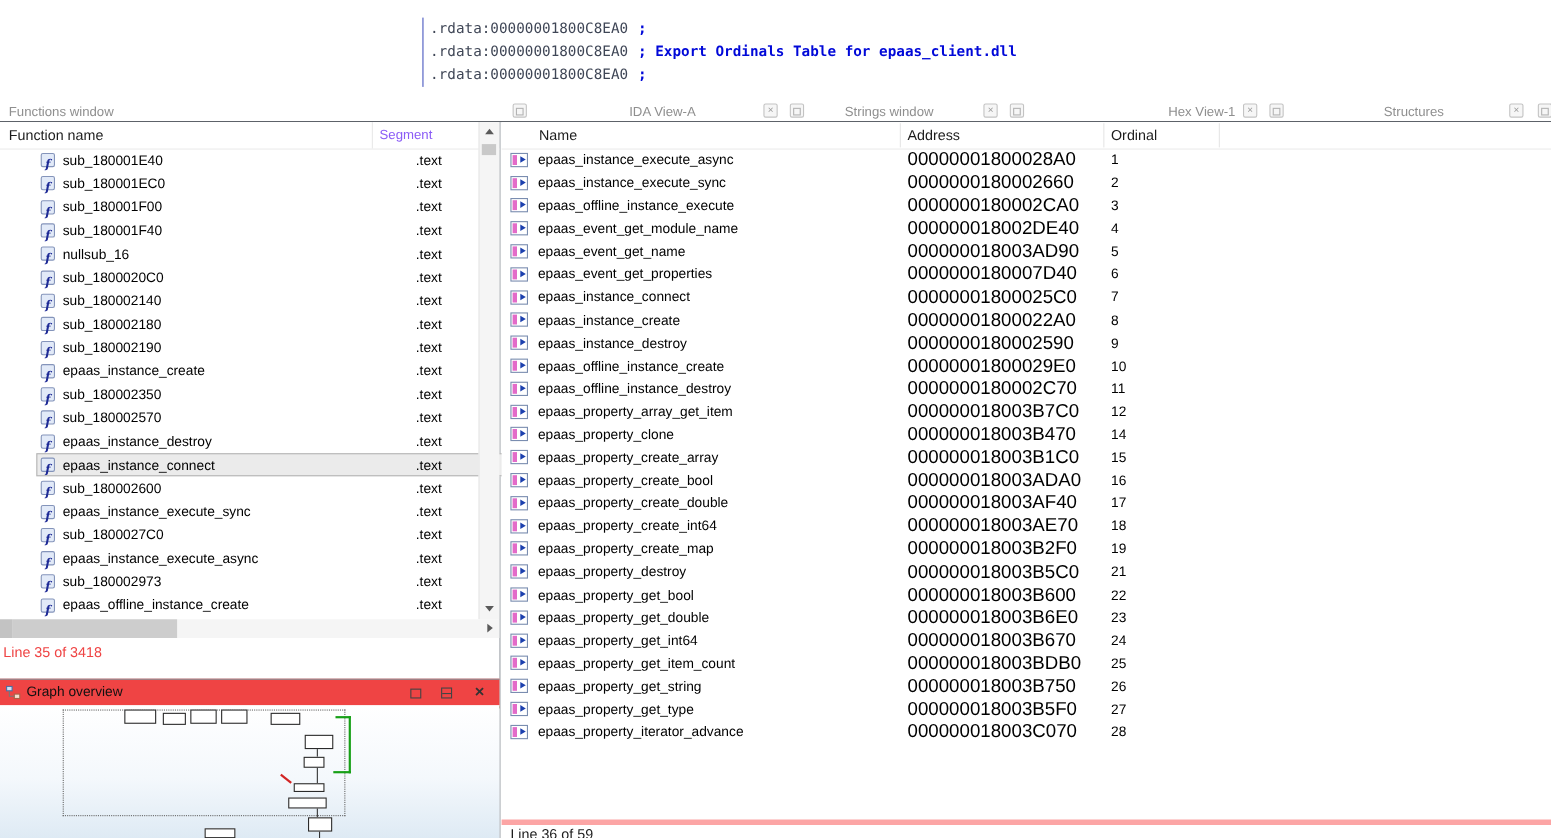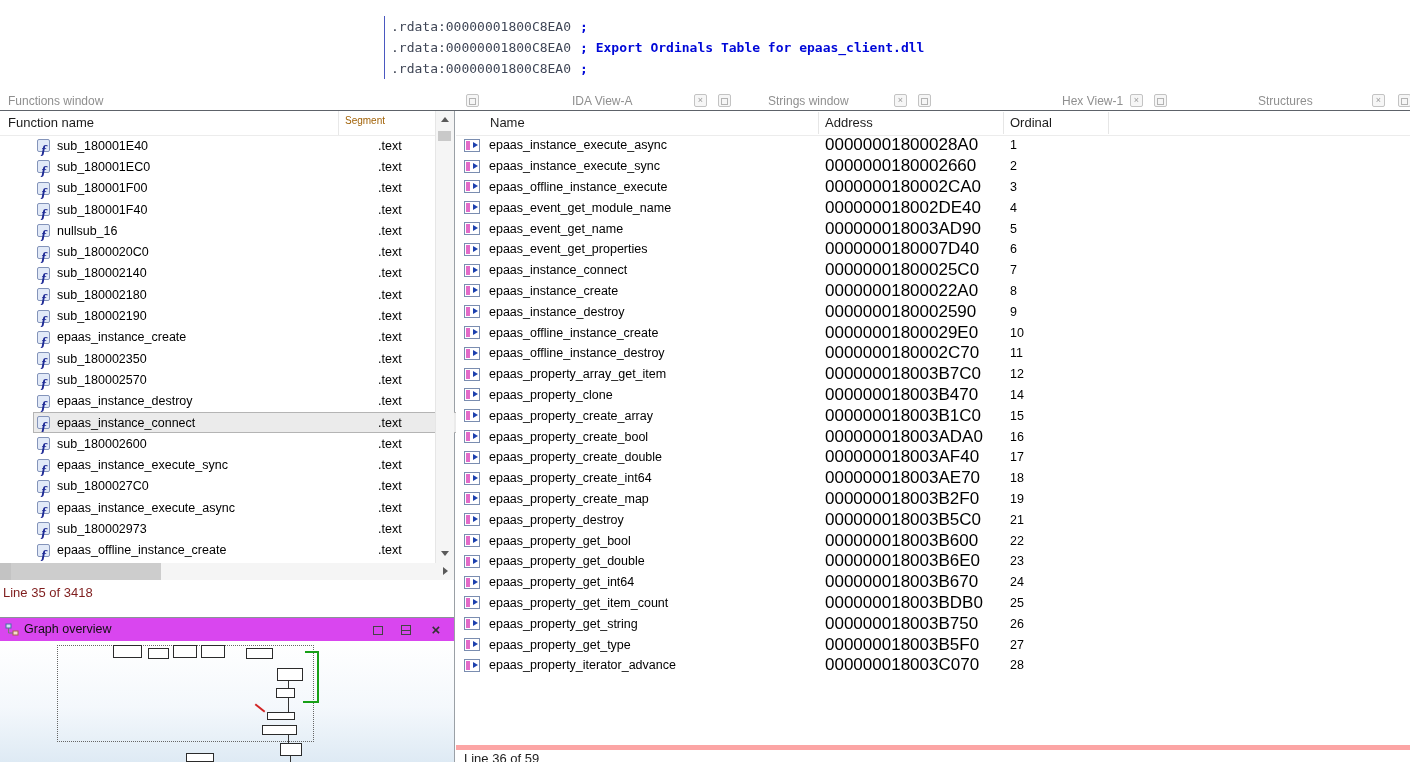--- a/index.html
+++ b/index.html
@@ -29,21 +29,21 @@
     border:1px solid #b3b3b3;
   }
   .hline { position:absolute; left:0; top:110px; width:1410px; height:1px; background:#5d6269; }
   
   .left-panel {
     position:absolute; left:0; top:111px; width:455px; height:651px;
     box-sizing:border-box; border-right:1px solid #9aa0a6; background:#fff;
   }
   .fn-header { position:absolute; left:0; top:0; width:100%; height:24px; border-bottom:1px solid #ececec; }
   .fn-header .col-fn { position:absolute; left:8px; top:4px; font-size:13px; color:#1c1c1c; }
-  .fn-header .col-seg { position:absolute; left:345px; top:4px; font-size:10px; color:#a16207; }
+  .fn-header .col-seg { position:absolute; left:345px; top:4px; font-size:12px; color:#8b5cf6; }
   .fn-header .colsep { position:absolute; left:338px; top:0; width:1px; height:24px; background:#e8e8e8; }
   .fn-rows { position:absolute; left:0; top:24px; width:436px;padding-left:33px; }
   .fn-row { position:relative; display:flex; align-items:center; height:21.3px; padding-left:4px; box-sizing:border-box; }
   .fn-row.selected { background:#ebebeb; outline:1px solid #b4b4b4; outline-offset:-1px; }
   .fn-icon {
     flex:0 0 13px; width:13px; height:13px; box-sizing:border-box; margin-right:7px;
     background:#e2eaf8; border:1px solid #8494ba; border-radius:2px;
     text-align:center;
   }
   .fn-icon::before { content:"f"; font-family:"DejaVu Serif", serif; font-style:italic; font-weight:bold; font-size:11px; line-height:11px; color:#1e2a96; }
@@ -52,25 +52,25 @@
   
   .vscroll { position:absolute; right:0; top:0; width:18px; height:452px; background:#f5f5f5; border-left:1px solid #e6e6e6; }
   .vscroll .thumb { position:absolute; left:2px; top:20px; width:13px; height:10px; background:#c9c9c9; }
   .tri-up, .tri-down, .tri-left, .tri-right { position:absolute; width:0; height:0; }
   .tri-up   { border-left:4px solid transparent; border-right:4px solid transparent; border-bottom:5px solid #5a5a5a; }
   .tri-down { border-left:4px solid transparent; border-right:4px solid transparent; border-top:5px solid #5a5a5a; }
   .tri-right{ border-top:4px solid transparent; border-bottom:4px solid transparent; border-left:5px solid #5a5a5a; }
   .hscroll { position:absolute; left:0; top:452px; width:454px; height:17px; background:#f5f5f5; }
   .hscroll .larr { position:absolute; left:0; top:0; width:11px; height:17px; background:#c3c3c3; }
   .hscroll .thumb { position:absolute; left:11px; top:0; width:150px; height:17px; background:#cdcdcd; }
-  .fn-status { position:absolute; left:3px; top:474px; font-size:13px; color:#7f1d1d; }
+  .fn-status { position:absolute; left:3px; top:474px; font-size:13px; color:#ef4444; }
   
   .graph-titlebar {
     position:absolute; left:0; top:506px; width:454px; height:24px;
-    border-top:1px solid #8b9197; border-bottom:2px solid #15803d; background:#d946ef;
+    border-top:1px solid #8b9197; border-bottom:2px solid #15803d; background:#ef4444;
   }
   .graph-titlebar .gtitle { position:absolute; left:24px; top:4px; font-size:12.5px; color:#111; }
   .graph-titlebar .gicon { position:absolute; left:5px; top:5px; }
   .tb-btn { position:absolute; top:4px; width:16px; height:16px; text-align:center; }
   .tb-restore { left:370px; }
   .tb-restore::after { content:""; display:block; width:8px; height:7px; margin:4px auto 0; border:1px solid #444; }
   .tb-float { left:398px; }
   .tb-float::after {
     content:""; display:block; width:8px; height:8px; margin:3px auto 0;
     border:1px solid #444;

